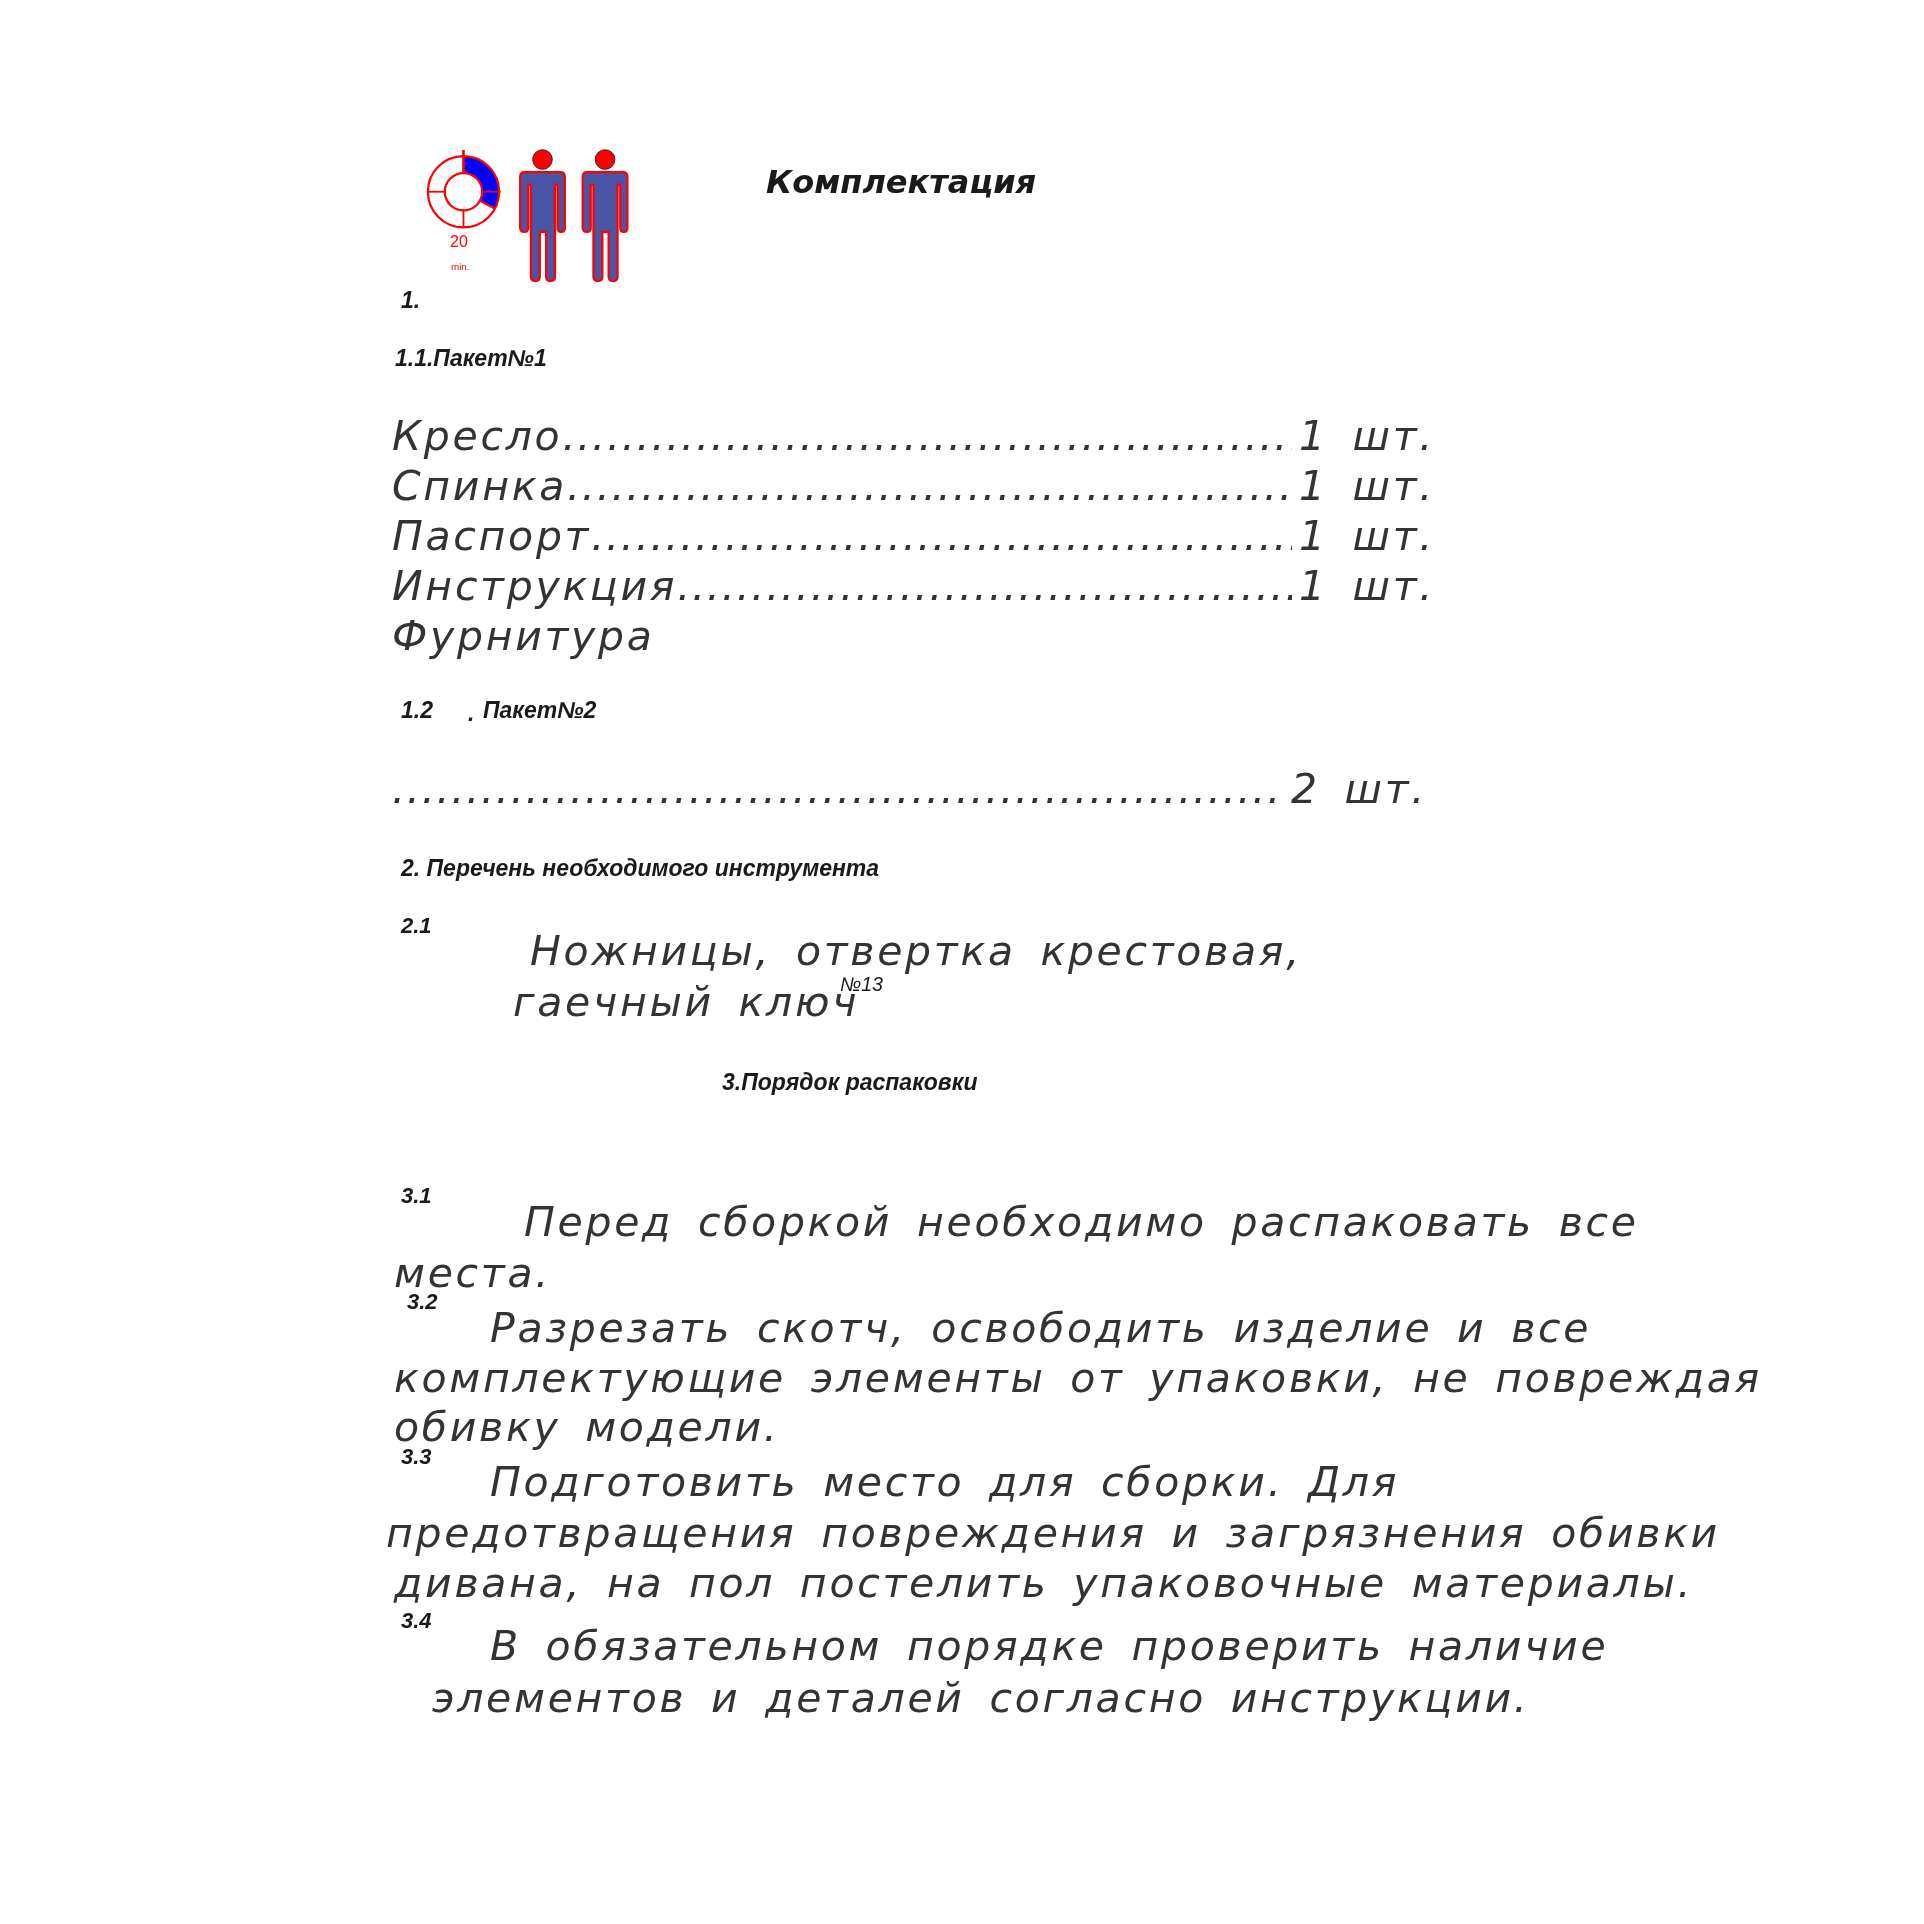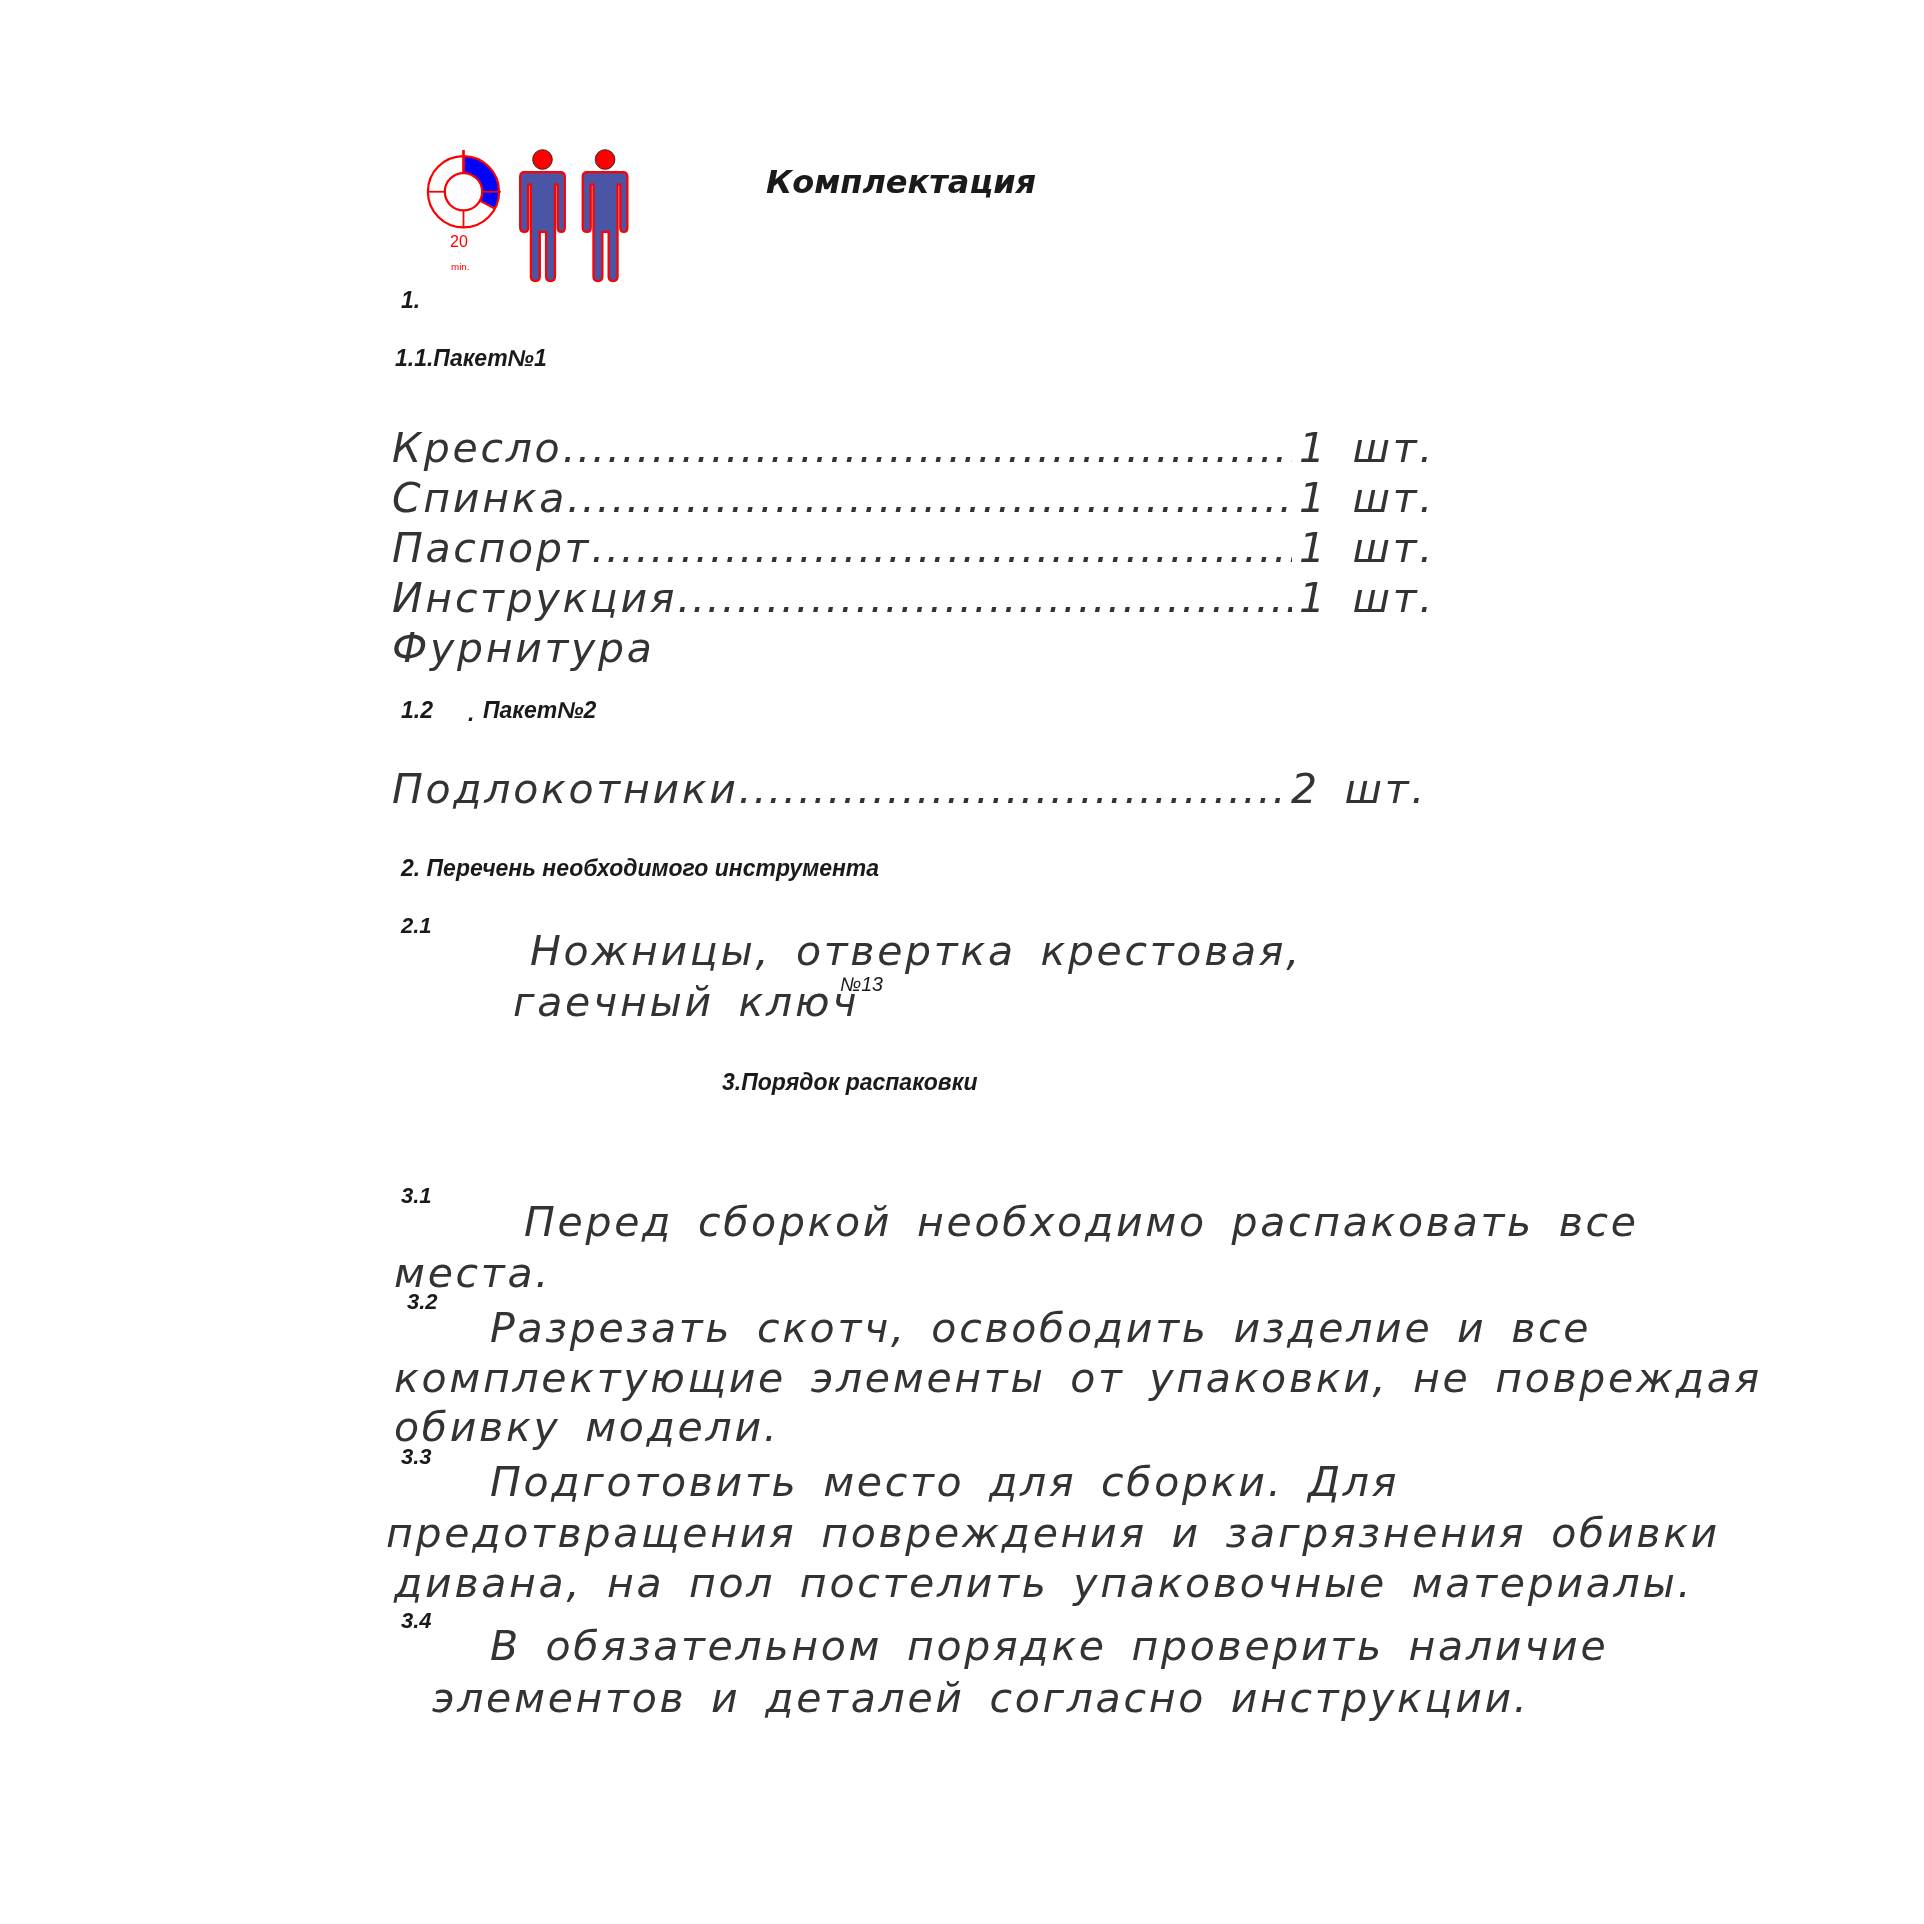--- a/index.html
+++ b/index.html
@@ -41,21 +41,21 @@
       <path d="M8,33 Q8,28 13,28 L53,28 Q58,28 58,33 L58,90 Q58,95 54,95 Q50,95 50,90 L50,42 L47,42 L47,145 Q47,150 42,150 Q37,150 37,145 L37,95 L30,95 L30,145 Q30,150 25,150 Q20,150 20,145 L20,42 L17,42 L17,90 Q17,95 13,95 Q8,95 8,90 Z" fill="#4a55a6" stroke="#ff0000" stroke-width="2.5"></path>
     </g>
   </svg>
 </div>
 
 <div class="abs title" style="left:766px; top:163px;">Комплектация</div>
 
 <div class="abs head" style="left:401px; top:287px;">1.</div>
 <div class="abs head" style="left:395px; top:345px;">1.1.Пакет№1</div>
 
-<div class="abs" style="left:392px; top:424px;">
+<div class="abs" style="left:392px; top:412px;">
   <div class="item-row hand" style="width:1043px;">
     <span class="item-name">Кресло</span>
     <span class="dots">........................................................................................................................</span>
     <span class="qty">1  шт.</span>
   </div>
   <div class="item-row hand" style="width:1043px;">
     <span class="item-name">Спинка</span>
     <span class="dots">........................................................................................................................</span>
     <span class="qty">1  шт.</span>
   </div>
@@ -73,21 +73,20 @@
     <span class="item-name">Фурнитура</span>
   </div>
 </div>
 
 <div class="abs head" style="left:401px; top:697px;">1.2</div>
 <div class="abs head" style="left:468px; top:700px;">.</div>
 <div class="abs head" style="left:483px; top:697px;">Пакет№2</div>
 
 <div class="abs" style="left:392px; top:765px;">
   <div class="item-row hand" style="width:1035px;">
-    <span class="item-name">Подлокотники</span>
     <span class="dots">........................................................................................................................</span>
     <span class="qty">2  шт.</span>
   </div>
 </div>
 
 <div class="abs head" style="left:401px; top:855px;">2. Перечень необходимого инструмента</div>
 <div class="abs num" style="left:401px; top:913px;">2.1</div>
 <div class="abs hand" style="left:530px; top:927px;">Ножницы,  отвертка  крестовая,</div>
 <div class="abs hand" style="left:513px; top:978px;">гаечный  ключ</div>
 <div class="abs head" style="left:840px; top:973px; font-size:19.6px; font-weight:normal;">№13</div>

